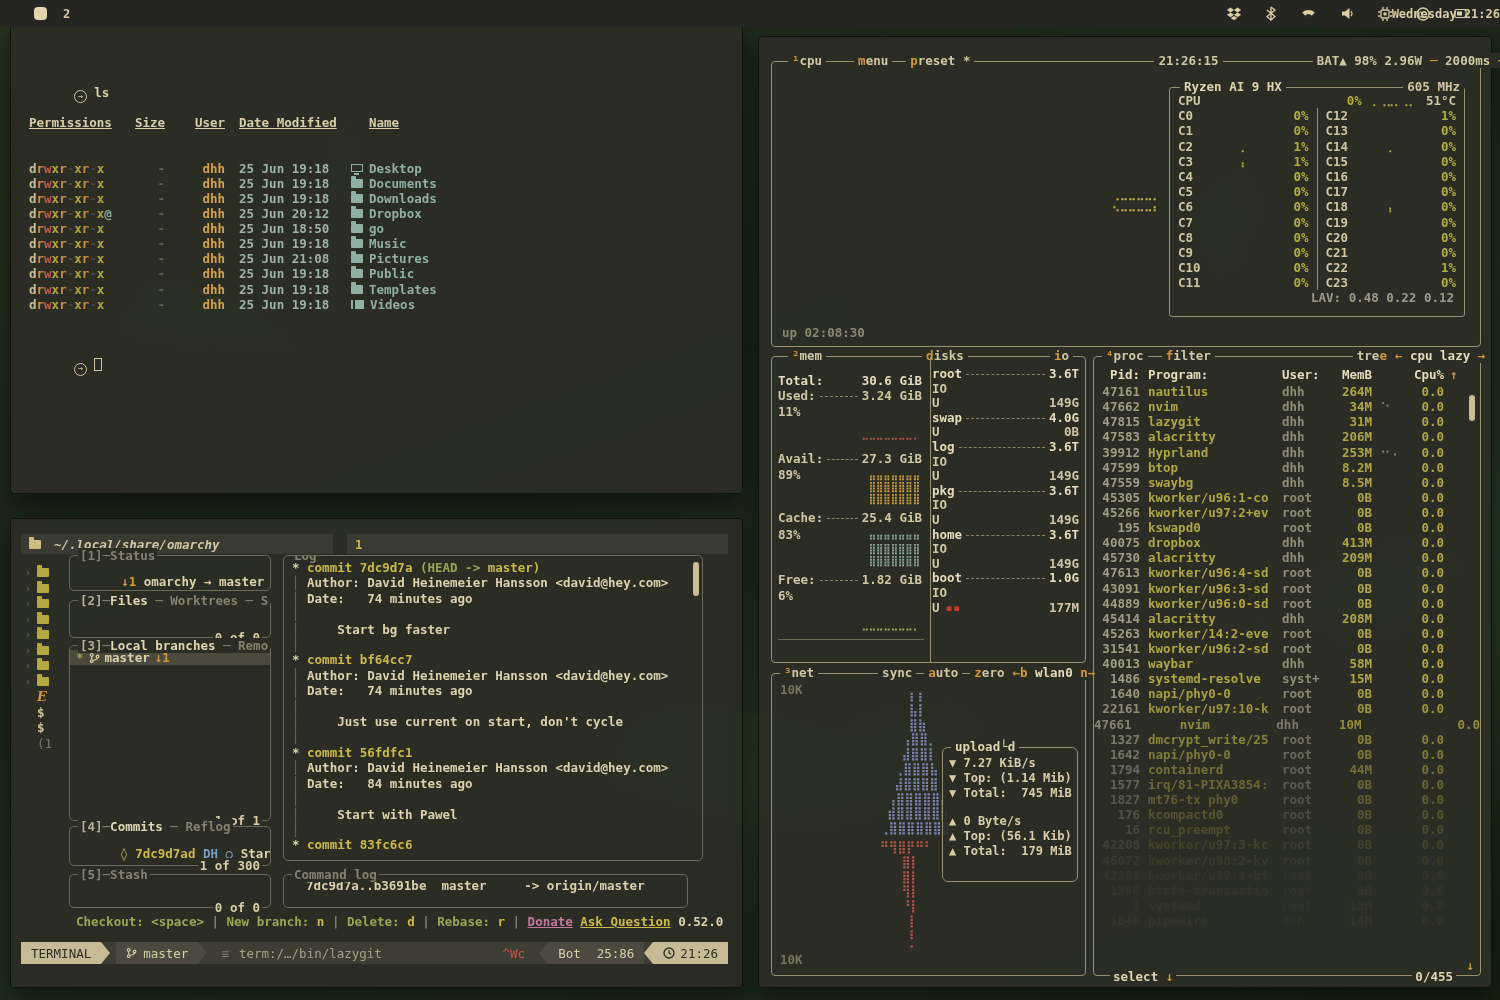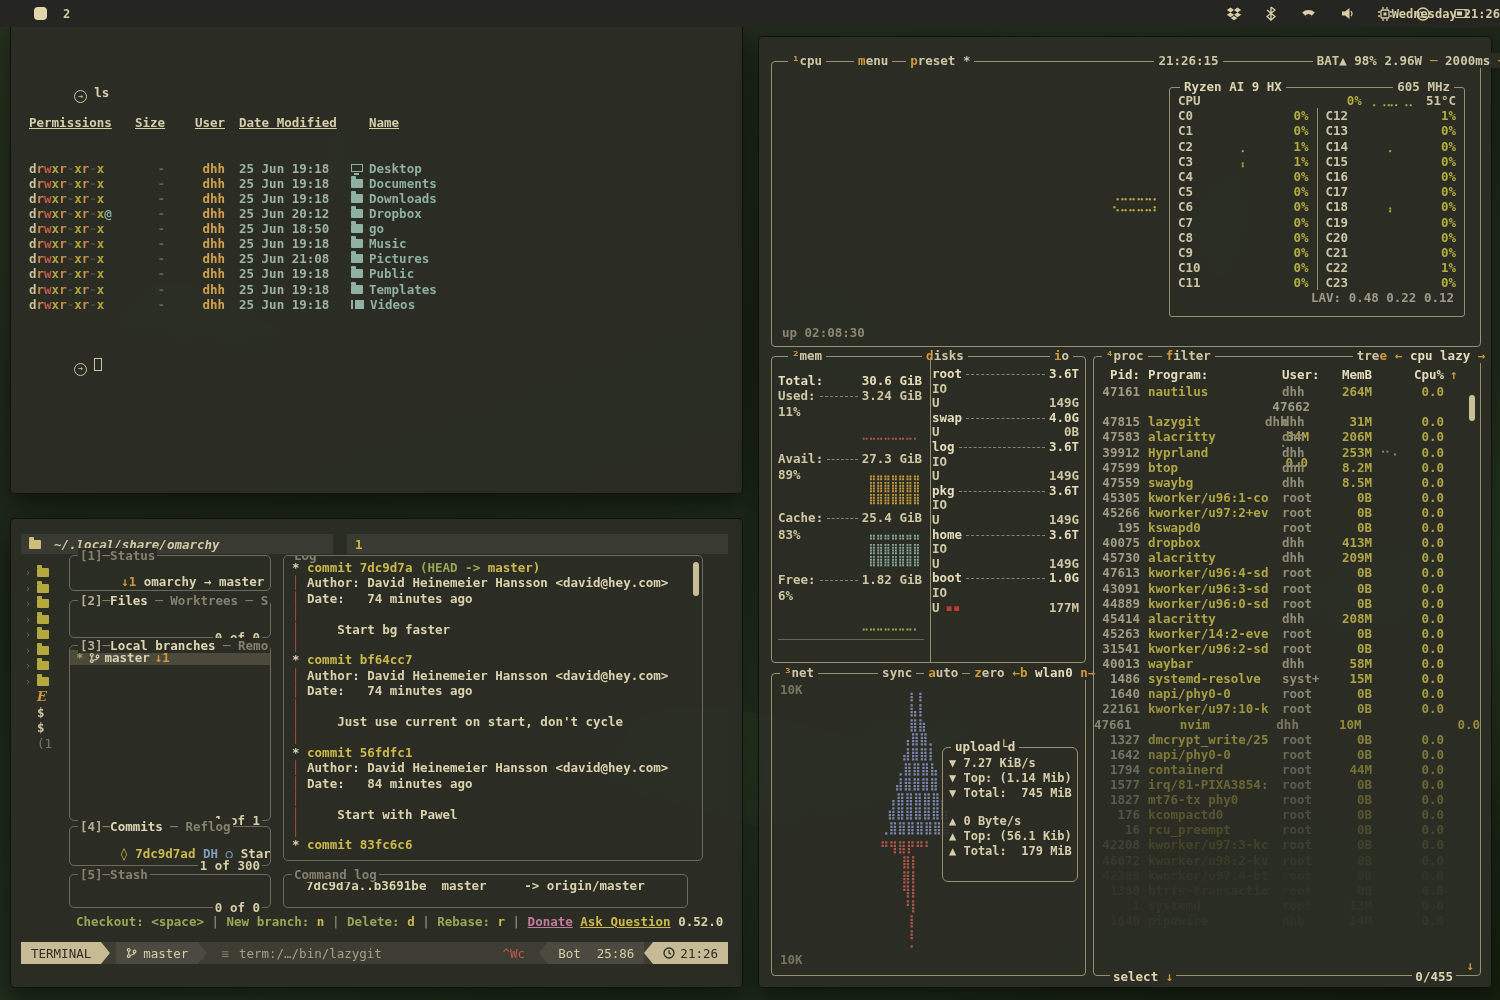--- a/index.html
+++ b/index.html
@@ -340,21 +340,21 @@
       <span class="btl" style="margin-left:auto;margin-right:14px"><span class="hot">─ </span><span class="blab">2000ms</span><span class="hot"> +</span></span>
     </div>
 
     <pre class="net-pre" style="left:340px;top:130px;color:#c9b03c;font-size:11px;line-height:11px">⠠⠤⠤⠤⠤⠄
 ⠢⠤⠤⠤⠤⠆</pre>
     <span class="gray" style="position:absolute;left:10px;bottom:6px;color:#8a8772">up 02:08:30</span>
 
     <div class="bbox" style="left:397px;top:25px;width:296px;height:230px;border-radius:3px">
       <div class="btab-row">
         <span class="btl" style="margin-left:10px;color:#ded4b0">Ryzen AI 9 HX</span>
-        <span class="btl" style="margin-left:auto;margin-right:10px"><span class="blab">605 MHz</span></span>
+        <span class="btl" style="margin-left:auto;"><span class="blab">605 MHz</span></span>
       </div>
       <div class="core-row" style="margin-top:5px">
         <span class="lbl blab">CPU</span>
         <span style="flex:1"></span>
         <span class="bval">0%</span>
         <span class="dots" style="flex:0 0 64px" style2="">⡀⢀⣀⡀⢀⡀</span>
         <span class="blab">51°C</span>
       </div>
       <div style="display:flex">
         <div id="cores-left" style="flex:1;border-right:1px solid #97906f">
@@ -665,21 +665,21 @@
       <span class="pc-pid" style="color:#e6dcbb">Pid:</span>
       <span class="pc-prog" style="color:#e6dcbb">Program:</span>
       <span class="pc-user" style="color:#e6dcbb">User:</span>
       <span class="pc-mem" style="color:#e6dcbb">MemB</span>
       <span class="pc-trail"></span>
       <span class="pc-cpu" style="color:#e6dcbb">Cpu%</span>
       <span class="orange" style="margin-left:6px">↑</span>
     </div>
     <div id="proc-rows" style="margin-top:2px">
         <div class="proc-row" style="opacity: 1;"><span class="pc-pid">47161</span><span class="pc-prog">nautilus</span><span class="pc-user">dhh</span><span class="pc-mem">264M</span><span class="pc-trail"></span><span class="pc-cpu">0.0</span></div>
-        <div class="proc-row" style="opacity: 1; flex-direction: column;"><span class="pc-pid">47662</span><span class="pc-prog">nvim</span><span class="pc-user">dhh</span><span class="pc-mem">34M</span><span class="pc-trail">⠈⠂</span><span class="pc-cpu">0.0</span></div>
+        <div class="proc-row" style="opacity: 1;"><span class="pc-pid">47662</span><span class="pc-prog">nvim</span><span class="pc-user">dhh</span><span class="pc-mem">34M</span><span class="pc-trail">⠈⠂</span><span class="pc-cpu">0.0</span></div>
         <div class="proc-row" style="opacity: 1;"><span class="pc-pid">47815</span><span class="pc-prog">lazygit</span><span class="pc-user">dhh</span><span class="pc-mem">31M</span><span class="pc-trail"></span><span class="pc-cpu">0.0</span></div>
         <div class="proc-row" style="opacity: 1;"><span class="pc-pid">47583</span><span class="pc-prog">alacritty</span><span class="pc-user">dhh</span><span class="pc-mem">206M</span><span class="pc-trail"></span><span class="pc-cpu">0.0</span></div>
         <div class="proc-row" style="opacity: 1;"><span class="pc-pid">39912</span><span class="pc-prog">Hyprland</span><span class="pc-user">dhh</span><span class="pc-mem">253M</span><span class="pc-trail">⠐⠂⠄</span><span class="pc-cpu">0.0</span></div>
         <div class="proc-row" style="opacity: 1;"><span class="pc-pid">47599</span><span class="pc-prog">btop</span><span class="pc-user">dhh</span><span class="pc-mem">8.2M</span><span class="pc-trail"></span><span class="pc-cpu">0.0</span></div>
         <div class="proc-row" style="opacity: 1;"><span class="pc-pid">47559</span><span class="pc-prog">swaybg</span><span class="pc-user">dhh</span><span class="pc-mem">8.5M</span><span class="pc-trail"></span><span class="pc-cpu">0.0</span></div>
         <div class="proc-row" style="opacity: 1;"><span class="pc-pid">45305</span><span class="pc-prog">kworker/u96:1-co</span><span class="pc-user">root</span><span class="pc-mem">0B</span><span class="pc-trail"></span><span class="pc-cpu">0.0</span></div>
         <div class="proc-row" style="opacity: 1;"><span class="pc-pid">45266</span><span class="pc-prog">kworker/u97:2+ev</span><span class="pc-user">root</span><span class="pc-mem">0B</span><span class="pc-trail"></span><span class="pc-cpu">0.0</span></div>
         <div class="proc-row" style="opacity: 1;"><span class="pc-pid">195</span><span class="pc-prog">kswapd0</span><span class="pc-user">root</span><span class="pc-mem">0B</span><span class="pc-trail"></span><span class="pc-cpu">0.0</span></div>
         <div class="proc-row" style="opacity: 1;"><span class="pc-pid">40075</span><span class="pc-prog">dropbox</span><span class="pc-user">dhh</span><span class="pc-mem">413M</span><span class="pc-trail"></span><span class="pc-cpu">0.0</span></div>
         <div class="proc-row" style="opacity: 1;"><span class="pc-pid">45730</span><span class="pc-prog">alacritty</span><span class="pc-user">dhh</span><span class="pc-mem">209M</span><span class="pc-trail"></span><span class="pc-cpu">0.0</span></div>

